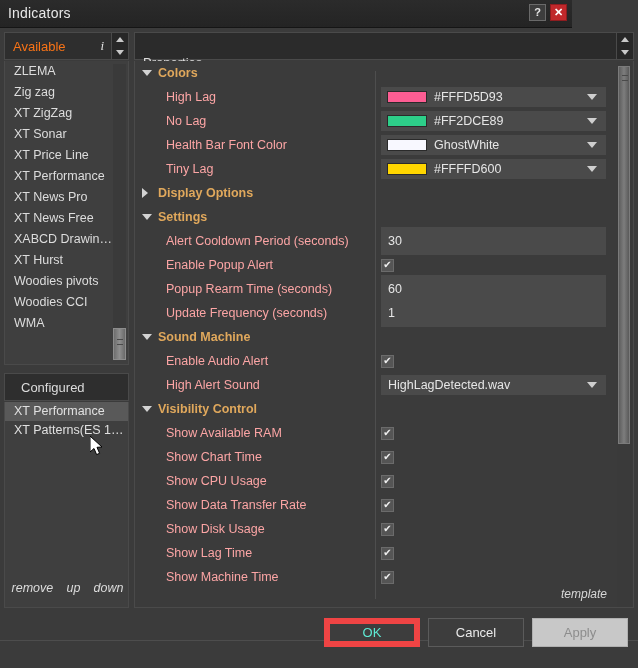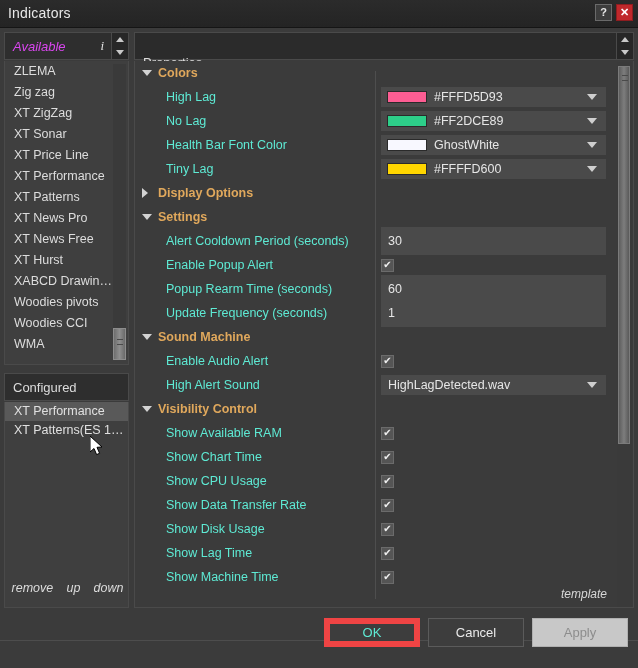--- a/index.html
+++ b/index.html
@@ -6,21 +6,21 @@
   html, body {
     width: 638px; height: 668px;
     background: #3b3b3b;
     font-family: "Liberation Sans", sans-serif;
     overflow: hidden;
     color: #e4e4e4;
   }
 
   
   .titlebar {
-    position: absolute; left: 0; top: 0; width: 638px; height: 28px;
+    position: absolute; left: 0; top: 0; width: 572px; height: 28px;
     background: linear-gradient(to bottom, #2b2b2b 0%, #242424 100%);
     border-bottom: 1px solid #151515;
   }
   .titlebar-text {
     position: absolute; left: 8px; top: 5px;
     font-size: 14px; color: #e8e8e8; letter-spacing: .2px;
   }
   .tb-btns { position: absolute; right: 5px; top: 4px; display: flex; gap: 4px; }
   .tb-btn {
     width: 17px; height: 17px; display: flex; align-items: center;
@@ -38,21 +38,21 @@
 
   
   .left-col { position: absolute; left: 4px; top: 4px; width: 125px; height: 576px; }
 
   .panel-head {
     position: relative; height: 28px;
     background: #2e2e2e; border: 1px solid #4a4a4a;
     display: flex; align-items: center;
   }
   .panel-head .ph-label {
-    font-size: 13px; color: #d946ef; padding-left: 8px; flex: 1; font-style: italic;
+    font-size: 13px; color: #f97316; padding-left: 8px; flex: 1;
   }
   .ph-info {
     font-size: 13px; font-style: italic; font-family: "Liberation Serif", serif;
     color: #e2e2e2; padding-right: 7px; cursor: pointer;
   }
   .spin-box {
     width: 17px; height: 26px; background: #272727; border-left: 1px solid #4a4a4a;
     display: flex; flex-direction: column; align-items: center;
     justify-content: space-around; cursor: pointer;
   }
@@ -81,21 +81,21 @@
     border: 1px solid #8c8c8c; cursor: pointer;
   }
   .grip { position:absolute; left:3px; top:10px; width:6px; height:6px;
           border-top:1px solid #4a4a4a; border-bottom:1px solid #4a4a4a; }
 
   .cfg-head {
     position: absolute; left: 0; top: 341px; width: 125px; height: 28px;
     background: #2e2e2e; border: 1px solid #4a4a4a;
     display: flex; align-items: center;
   }
-  .cfg-head span { font-size: 13px; color: #dcdcdc; padding-left: 8px; }
+  .cfg-head span { font-size: 13px; color: #dcdcdc; padding-left: 8px; margin-left: 8px; }
 
   .cfg-list {
     position: absolute; left: 0; top: 370px; width: 125px; height: 206px;
     background: #3f3f3f; border: 1px solid #4a4a4a; border-top: none;
   }
   .cfg-item {
     height: 19px; line-height: 19px; padding-left: 9px;
     font-size: 12.5px; color: #e0e0e0; white-space: nowrap; cursor: pointer;
   }
   .cfg-item.selected { background: #595959; }
@@ -133,21 +133,21 @@
     font-size: 12.5px; font-weight: bold; color: #e0a85c; cursor: pointer;
   }
   .sect-head .caret { margin-right: 8px; width: 8px; display:inline-block; }
   .caret-down { width: 0; height: 0; border-left: 5px solid transparent;
                 border-right: 5px solid transparent; border-top: 6px solid #d3d3d3; }
   .caret-right { width: 0; height: 0; border-top: 5px solid transparent;
                  border-bottom: 5px solid transparent; border-left: 6px solid #d3d3d3; }
 
   .prop-row { position: relative; height: 24px; display: flex; align-items: center; }
   .prop-label {
-    position: absolute; left: 31px; font-size: 12.5px; color: #5eead4;
+    position: absolute; left: 31px; font-size: 12.5px; color: #fca5a5;
     white-space: nowrap;
   }
 
   .val-field {
     position: absolute; left: 246px; width: 225px; height: 28px;
     background: #4a4a4a; display: flex; align-items: center;
     font-size: 12.5px; color: #e6e6e6; cursor: text;
   }
   .val-field .vtext { padding-left: 7px; }
 
@@ -227,25 +227,24 @@
       </div>
     </div>
 
     <div class="avail-list" id="avail-list">
         <div class="avail-item">ZLEMA</div>
         <div class="avail-item">Zig zag</div>
         <div class="avail-item">XT ZigZag</div>
         <div class="avail-item">XT Sonar</div>
         <div class="avail-item">XT Price Line</div>
         <div class="avail-item">XT Performance</div>
-        <div class="avail-item">XT Patterns</div>
         <div class="avail-item">XT News Pro</div>
         <div class="avail-item">XT News Free</div>
+        <div class="avail-item">XABCD Drawin…</div>
         <div class="avail-item">XT Hurst</div>
-        <div class="avail-item">XABCD Drawin…</div>
         <div class="avail-item">Woodies pivots</div>
         <div class="avail-item">Woodies CCI</div>
         <div class="avail-item">WMA</div>
 
     <div class="sb-track"></div>
         <div class="sb-thumb-left">
         <div class="grip"></div>
       </div>
       </div>
 

